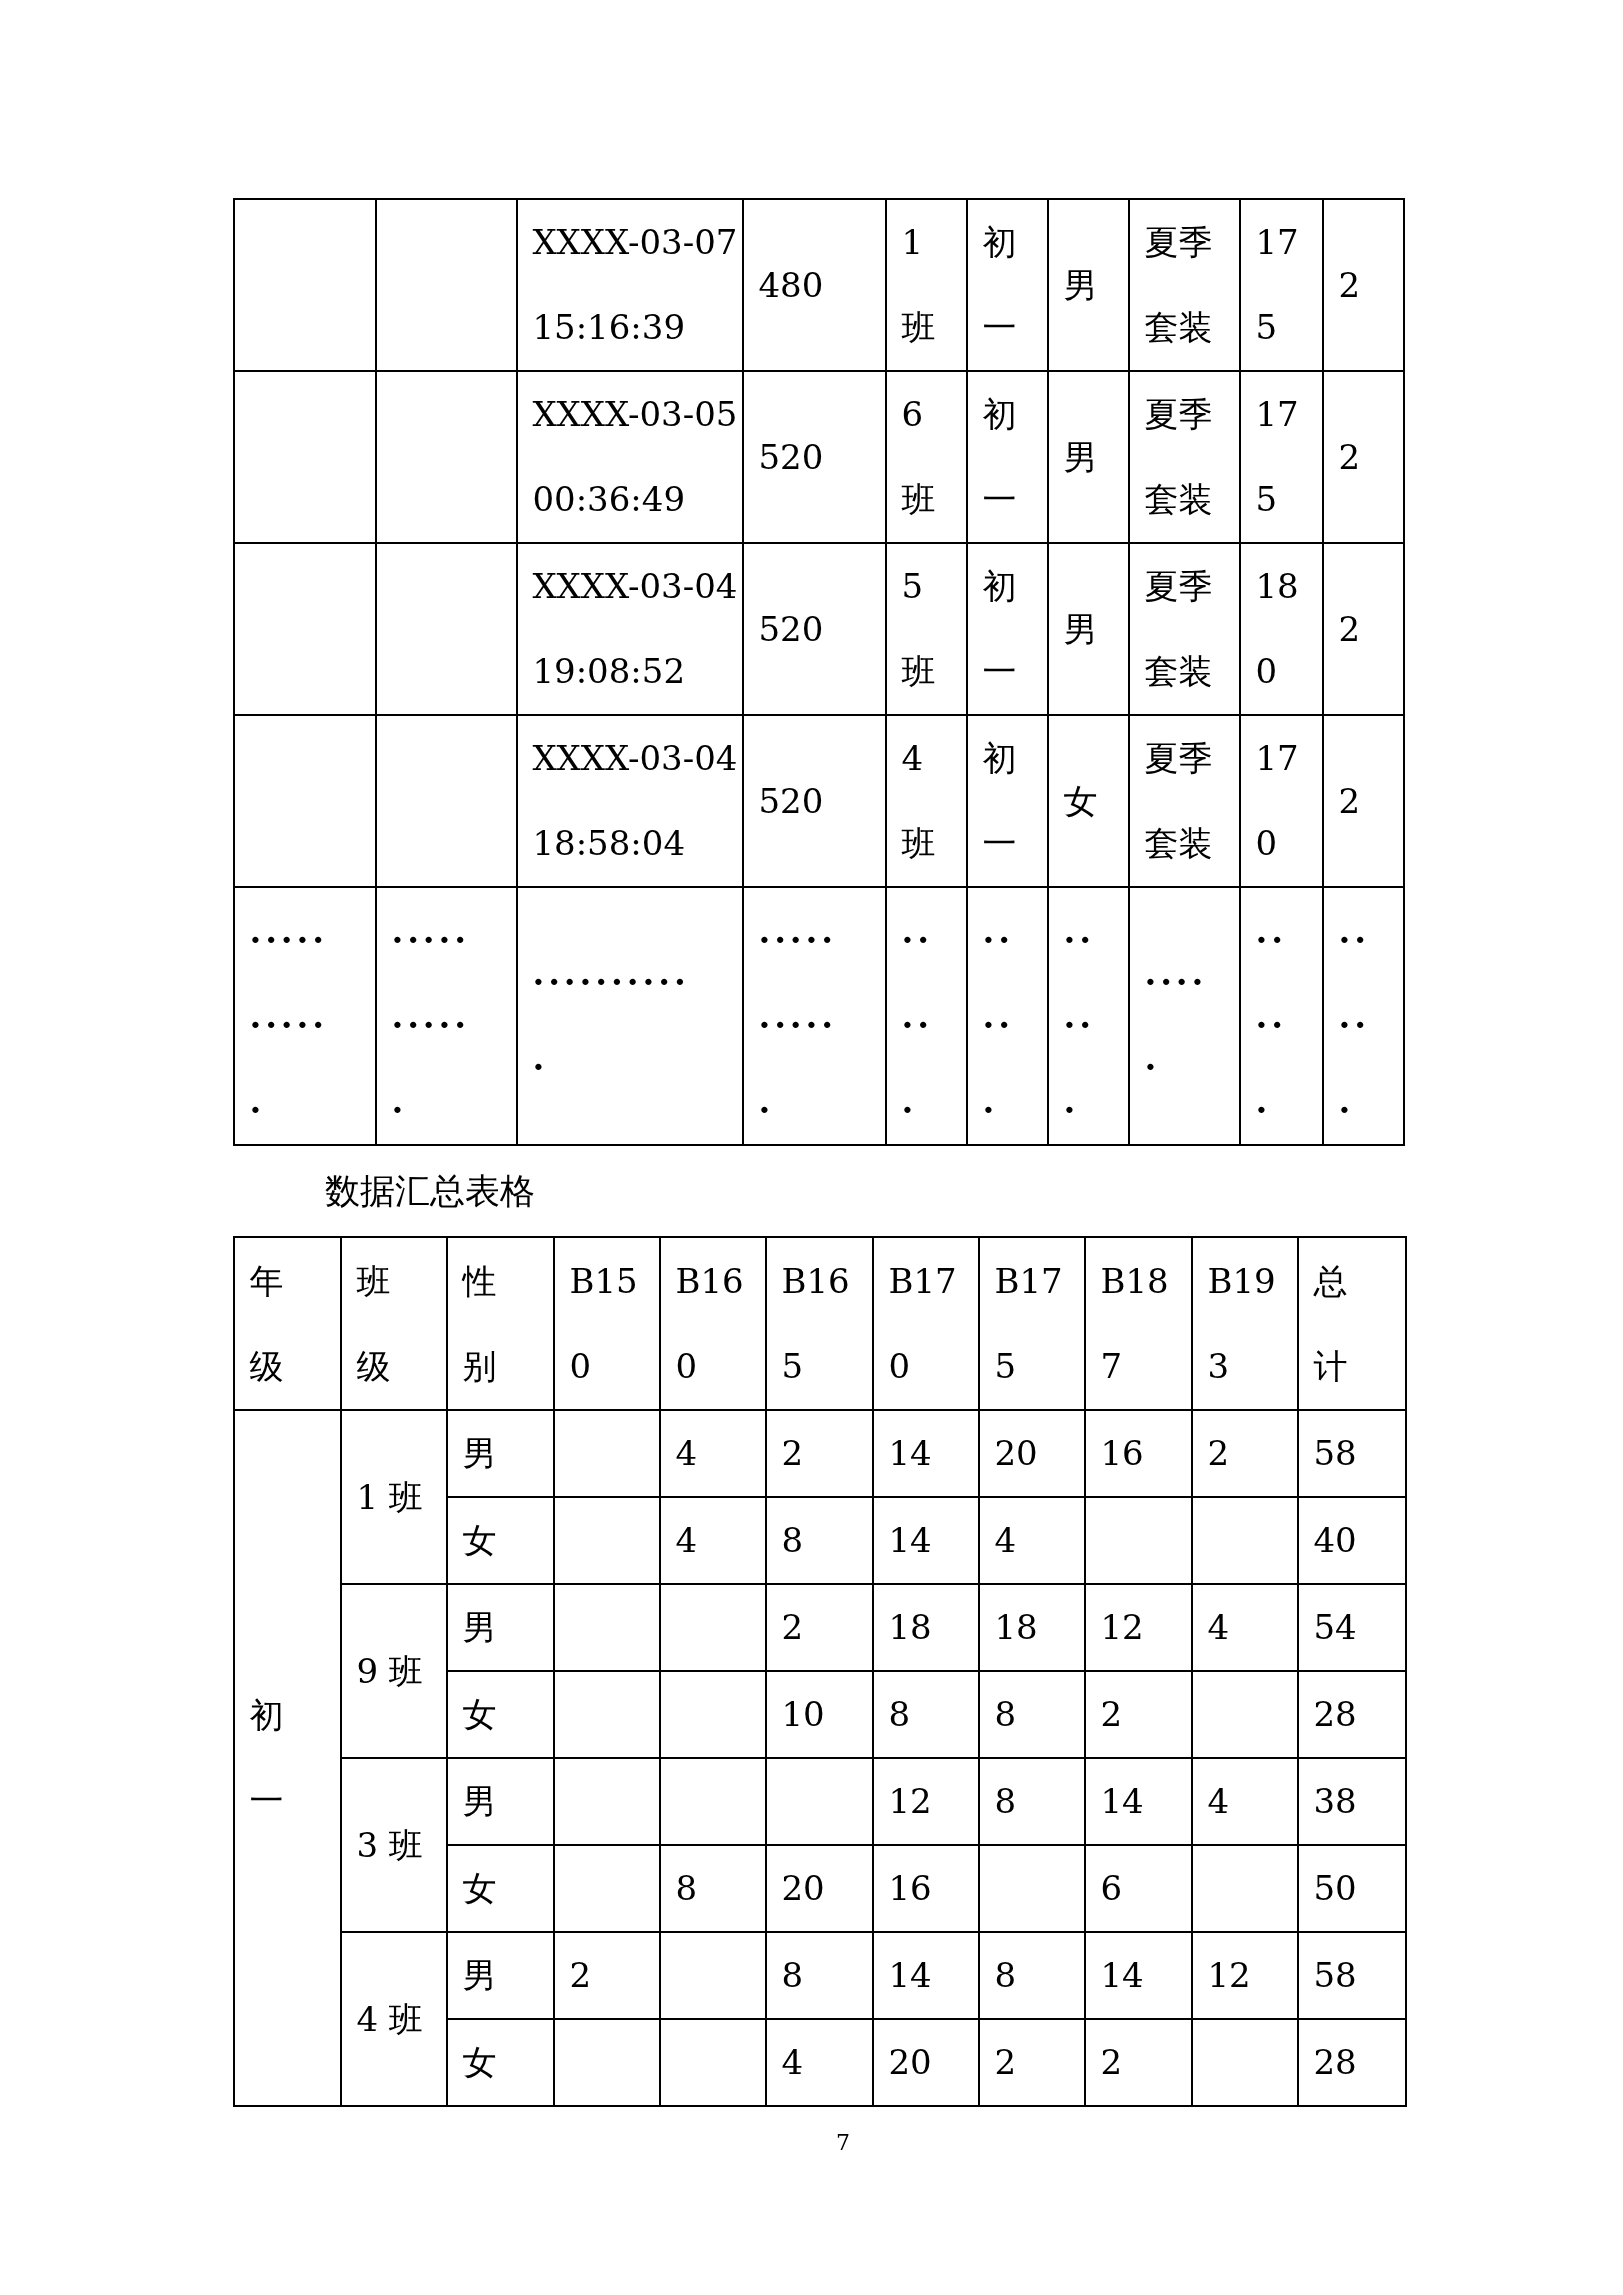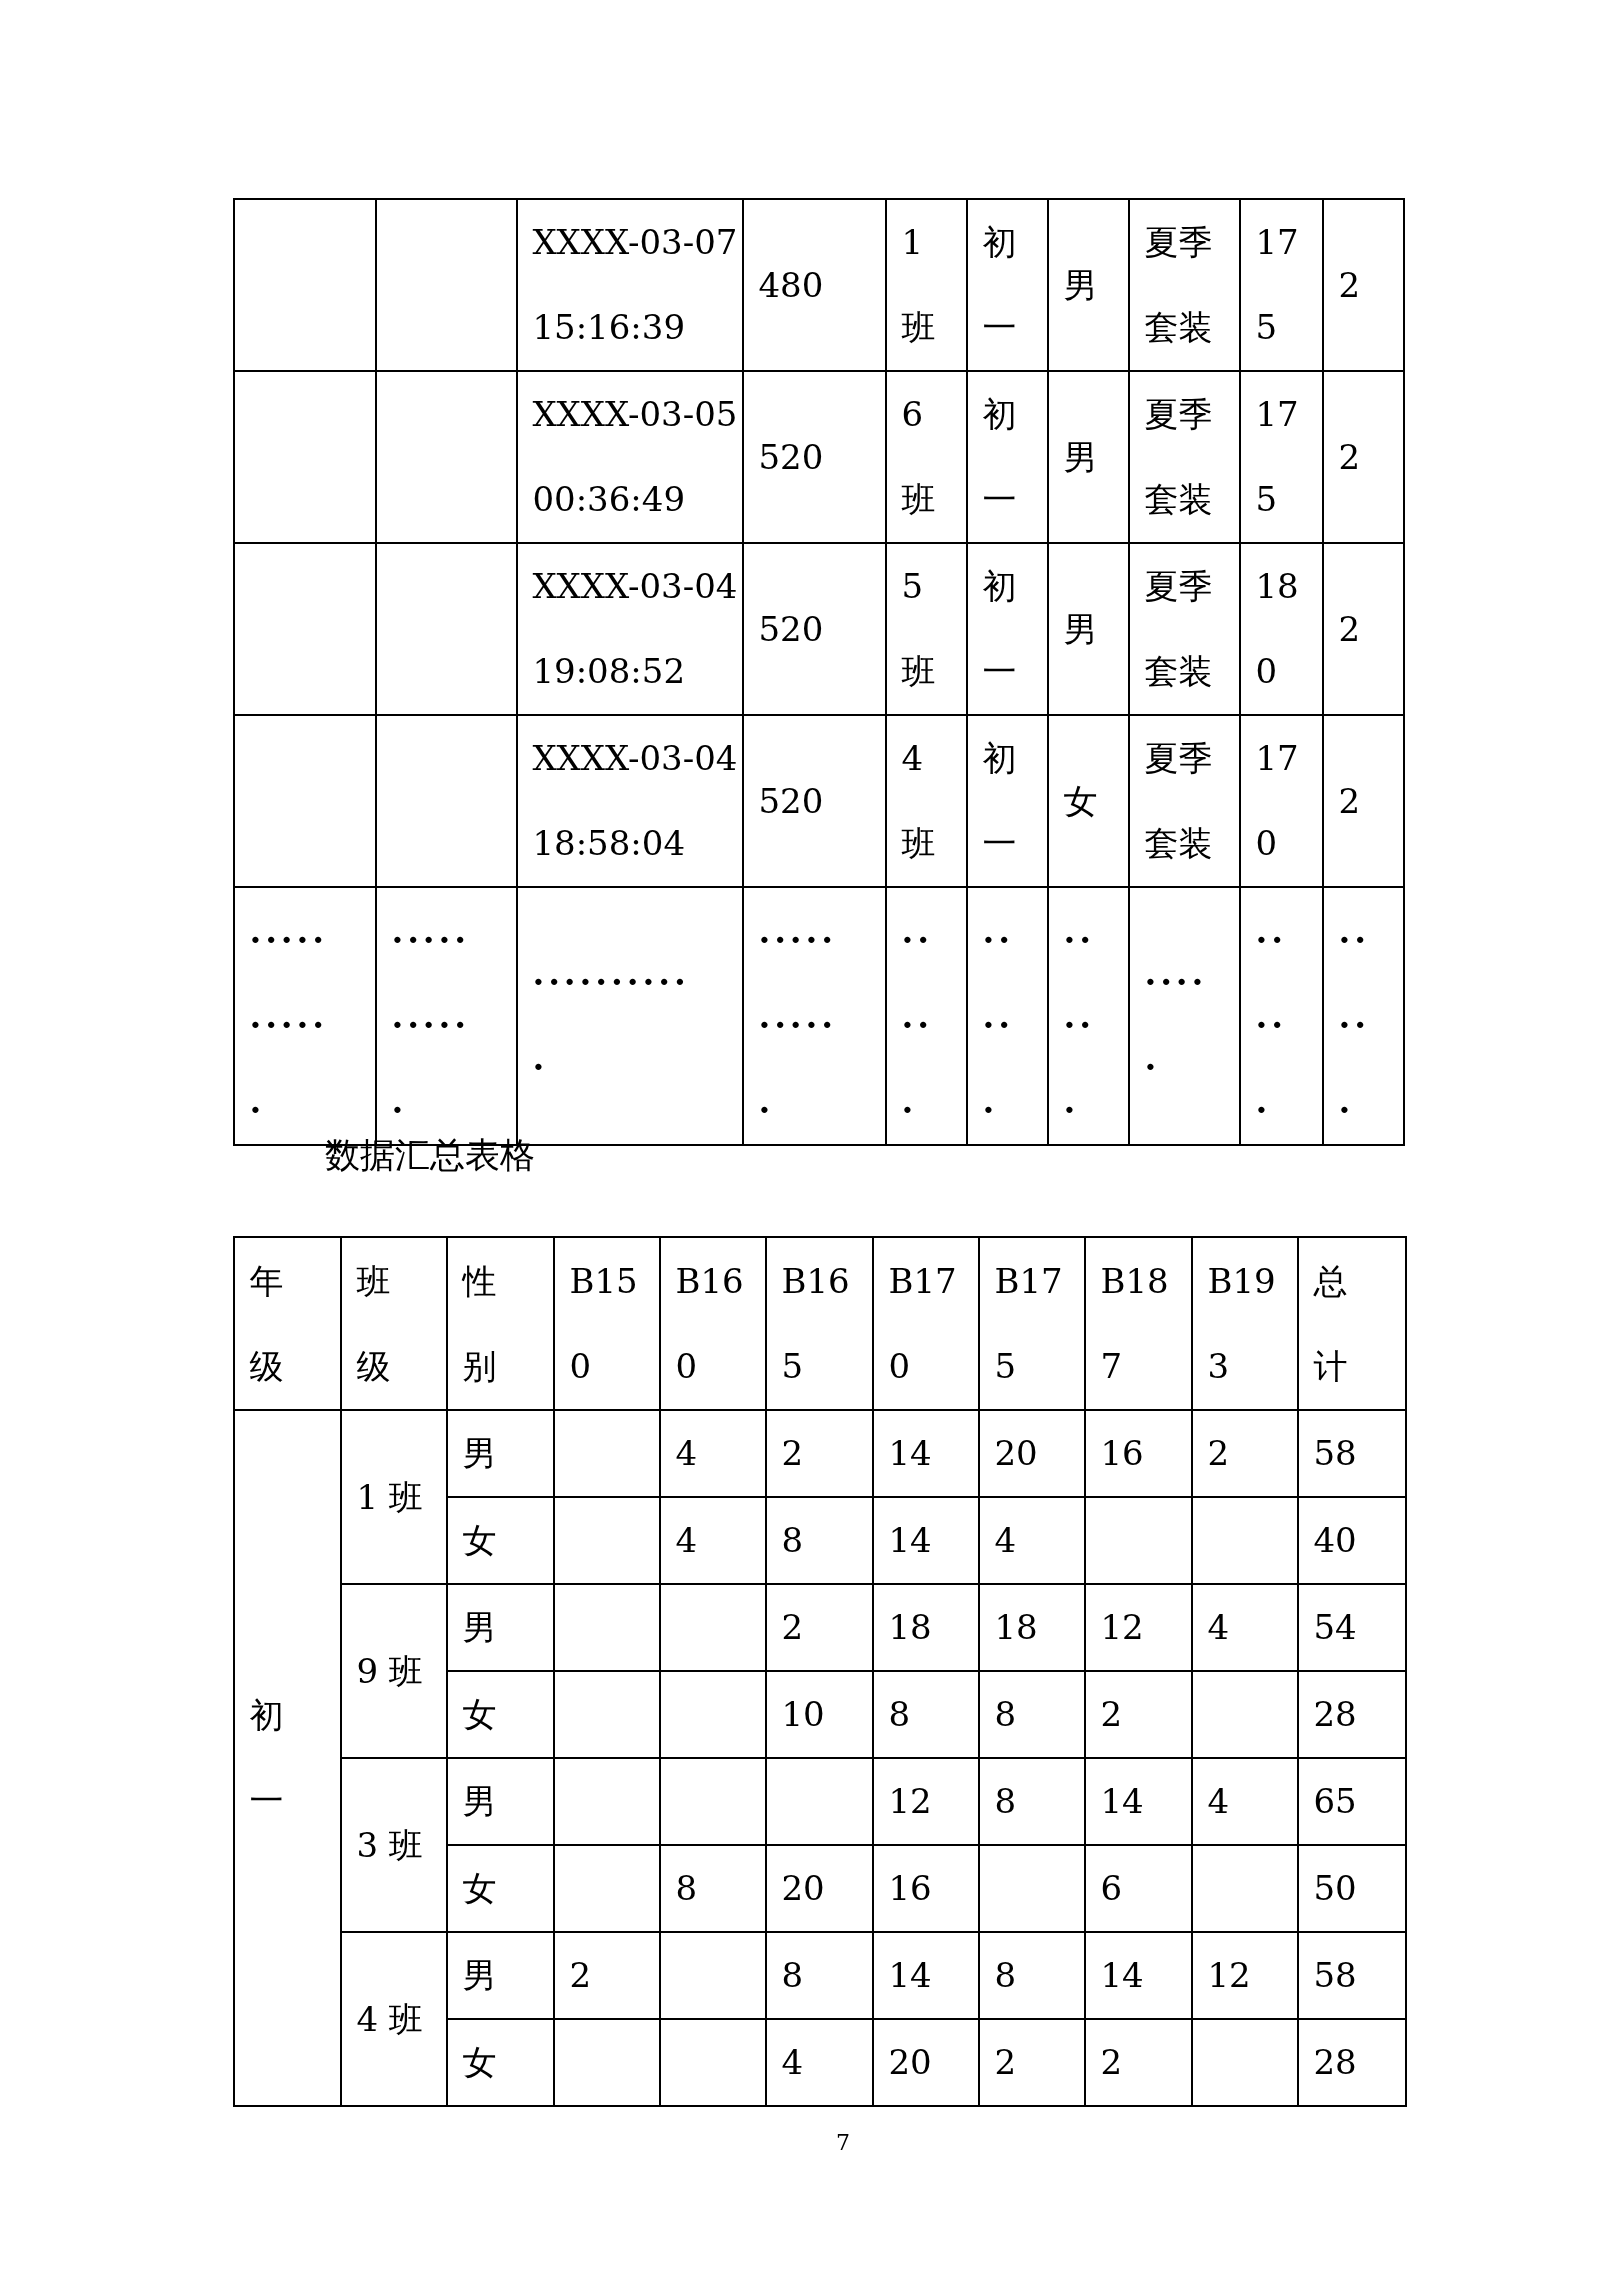--- a/index.html
+++ b/index.html
@@ -6,21 +6,21 @@
   body { width:1623px; height:2295px; position:relative; overflow:hidden;
          font-family:"DejaVu Serif","Liberation Serif",serif; color:#000; }
   .tbl { position:absolute; border-collapse:collapse; table-layout:fixed; }
   .tbl td { border:2px solid #000; padding:0; vertical-align:middle; font-size:34px; line-height:85px; }
   .cell { padding-left:14.4px; white-space:pre-line; }
   #t1 { left:233px; top:198px; width:1171px; }
   #t1 td { line-height:85px; }
   #t1 tr.datarow { height:132px; }
   #t1 tr.dotrow { height:258px; }
   #t1 .dots { letter-spacing:3.9px; font-weight:bold; line-height:85px; word-break:break-all; }
-  #caption { position:absolute; left:325px; top:1132px; font-size:35px; }
+  #caption { position:absolute; left:325px; top:1168px; font-size:35px; }
   #t2 { left:233px; top:1236px; width:1171px; }
   #t2 tr.head { height:173px; }
   #t2 tr.body { height:87px; }
   #t2 td { line-height:85px; }
   #pageno { position:absolute; left:836px; top:2130px; font-size:22px; }
 </style>
 </head>
 <body>
 
 <table id="t1" class="tbl">
@@ -449,21 +449,21 @@
         <td>
           <div class="cell">8</div>
         </td>
         <td>
           <div class="cell">14</div>
         </td>
         <td>
           <div class="cell">4</div>
         </td>
         <td>
-          <div class="cell">65</div>
+          <div class="cell">38</div>
         </td>
       </tr>
       <tr class="body">
         <td>
           <div class="cell">女</div>
         </td>
         <td>
           <div class="cell"></div>
         </td>
         <td>

